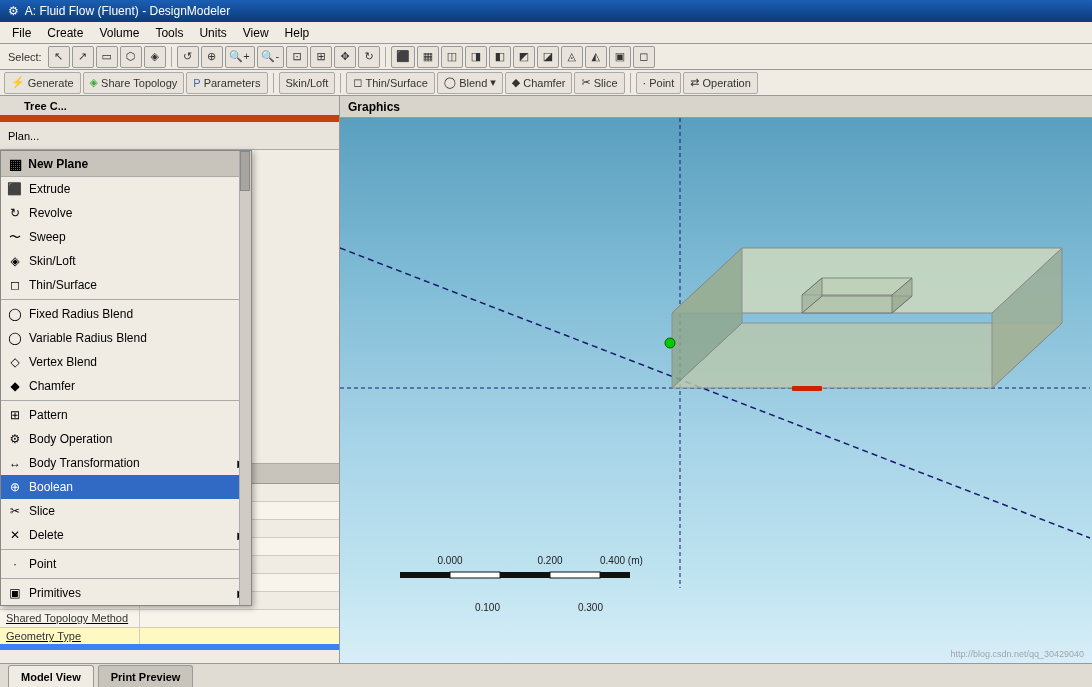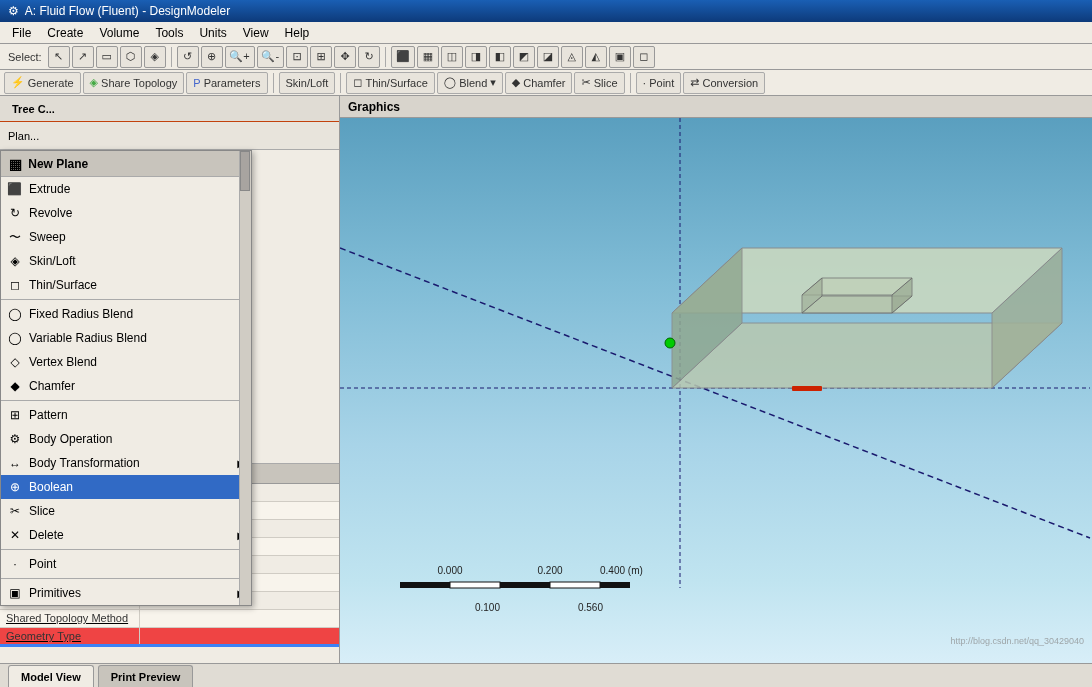--- a/index.html
+++ b/index.html
@@ -354,29 +354,29 @@
     <span>✂</span>
     <span>Slice</span>
   </button>
   <div class="tb-separator"></div>
   <button class="tb-btn-text">
     <span>·</span>
     <span>Point</span>
   </button>
   <button class="tb-btn-text">
     <span>⇄</span>
-    <span>Conversion</span>
+    <span>Operation</span>
   </button>
 </div>
 
 <div id="main-layout" style="display:flex; height:calc(687px - 22px - 22px - 26px - 26px - 24px);">
 
   <div id="left-panel" style="width:340px; background:#f0ece4; border-right:1px solid #999; display:flex; flex-direction:column; position:relative; overflow:hidden;">
 
-    <div id="tree-tab" style="height:26px; background:#e0dcd4; border-bottom:1px solid #c2410c; display:flex; align-items:center; padding:0 12px;">
+    <div id="tree-tab" style="height:26px; background:#e0dcd4; border-bottom:7px solid #c2410c; display:flex; align-items:center; padding:0 24px;">
       <span style="font-size:11px; font-weight:bold;">Tree C...</span>
     </div>
 
     <div id="plan-area" style="height:28px; background:#e8e4dc; border-bottom:1px solid #aaa; display:flex; align-items:center; padding:0 8px; font-size:11px;">
       <span>Plan...</span>
     </div>
 
     <div id="dropdown-menu" style="position:absolute; top:54px; left:0; width:252px; background:#f0ece4; border:1px solid #888; box-shadow:2px 2px 6px rgba(0,0,0,0.3); z-index:100;">
 
       <div class="menu-section-header" style="height:26px; background:#c8c4bc; border-bottom:1px solid #aaa; display:flex; align-items:center; padding:0 8px; font-size:12px;">
@@ -503,21 +503,21 @@
           <div class="details-label" style="width:140px;padding:2px 6px;font-size:11px;color:#333;border-right:1px solid #d0ccc4;flex-shrink:0;">Vertices</div>
           <div class="details-value" style="flex:1;padding:2px 6px;font-size:11px;color:#333;">8</div>
         </div>
         <div class="details-row" style="display:flex;border-bottom:1px solid #d0ccc4;min-height:18px;background:#f0ece4;">
           <div class="details-label" style="width:140px;padding:2px 6px;font-size:11px;color:#333;border-right:1px solid #d0ccc4;flex-shrink:0;">Fluid/Solid</div>
           <div class="details-value" style="flex:1;padding:2px 6px;font-size:11px;color:#333;">Solid</div>
         </div>
         <div class="details-row" style="display:flex;border-bottom:1px solid #d0ccc4;min-height:18px;background:#f8f4ec;">
           <div class="details-label" style="width:140px;padding:2px 6px;font-size:11px;color:#333;border-right:1px solid #d0ccc4;flex-shrink:0;">Shared Topology Method</div>
         </div>
-        <div class="details-row" style="display:flex;border-bottom:3px solid #3b82f6;min-height:18px;background:#ef4444;">
+        <div class="details-row" style="display:flex;border-bottom:6px solid #3b82f6;min-height:18px;background:#fef9c3;">
           <div class="details-label" style="width:140px;padding:2px 6px;font-size:11px;color:#333;border-right:1px solid #d0ccc4;flex-shrink:0;">Geometry Type</div>
         </div>
       </div>
     </div>
 
   </div>
 
   <div id="right-panel" style="flex:1;display:flex;flex-direction:column;background:#f0ece4;">
 
     <div id="graphics-header" style="height:22px;background:#d8d4cc;border-bottom:1px solid #999;display:flex;align-items:center;padding:0 8px;font-size:12px;font-weight:bold;">
@@ -563,27 +563,27 @@
           <span style="width:100px;text-align:center;">0.200</span>
           <span style="text-align:right;">0.400 (m)</span>
         </div>
         <svg width="230" height="14">
           <rect x="0" y="4" width="50" height="6" fill="#111"></rect>
           <rect x="50" y="4" width="50" height="6" fill="#fff" stroke="#111" stroke-width="1"></rect>
           <rect x="100" y="4" width="50" height="6" fill="#111"></rect>
           <rect x="150" y="4" width="50" height="6" fill="#fff" stroke="#111" stroke-width="1"></rect>
           <rect x="200" y="4" width="30" height="6" fill="#111"></rect>
         </svg>
-        <div style="display:flex;gap:0;font-size:10px;color:#222;margin-top:7px;">
+        <div style="display:flex;gap:0;font-size:10px;color:#222;margin-top:17px;">
           <span style="width:100px;text-align:right;margin-right:3px;">0.100</span>
-          <span style="width:100px;text-align:right;">0.560</span>
-        </div>
-      </div>
-
-      <div style="position:absolute;bottom:17px;right:8px;font-size:9px;color:#888;opacity:0.7;">http://blog.csdn.net/qq_30429040</div>
+          <span style="width:100px;text-align:right;">0.300</span>
+        </div>
+      </div>
+
+      <div style="position:absolute;bottom:4px;right:8px;font-size:9px;color:#888;opacity:0.7;">http://blog.csdn.net/qq_30429040</div>
 
     </div>
 
   </div>
 
 </div>
 
 <div id="bottom-tabs" style="height:24px;background:#e0dcd4;border-top:1px solid #999;display:flex;align-items:flex-end;padding-left:4px;">
   <div class="bottom-tab active" style="height:22px;padding:0 12px;background:#f0ece4;border:1px solid #999;border-bottom:none;border-radius:3px 3px 0 0;cursor:pointer;display:flex;align-items:center;font-size:11px;margin-left:4px;font-weight:bold;">
     <span>Model View</span>

